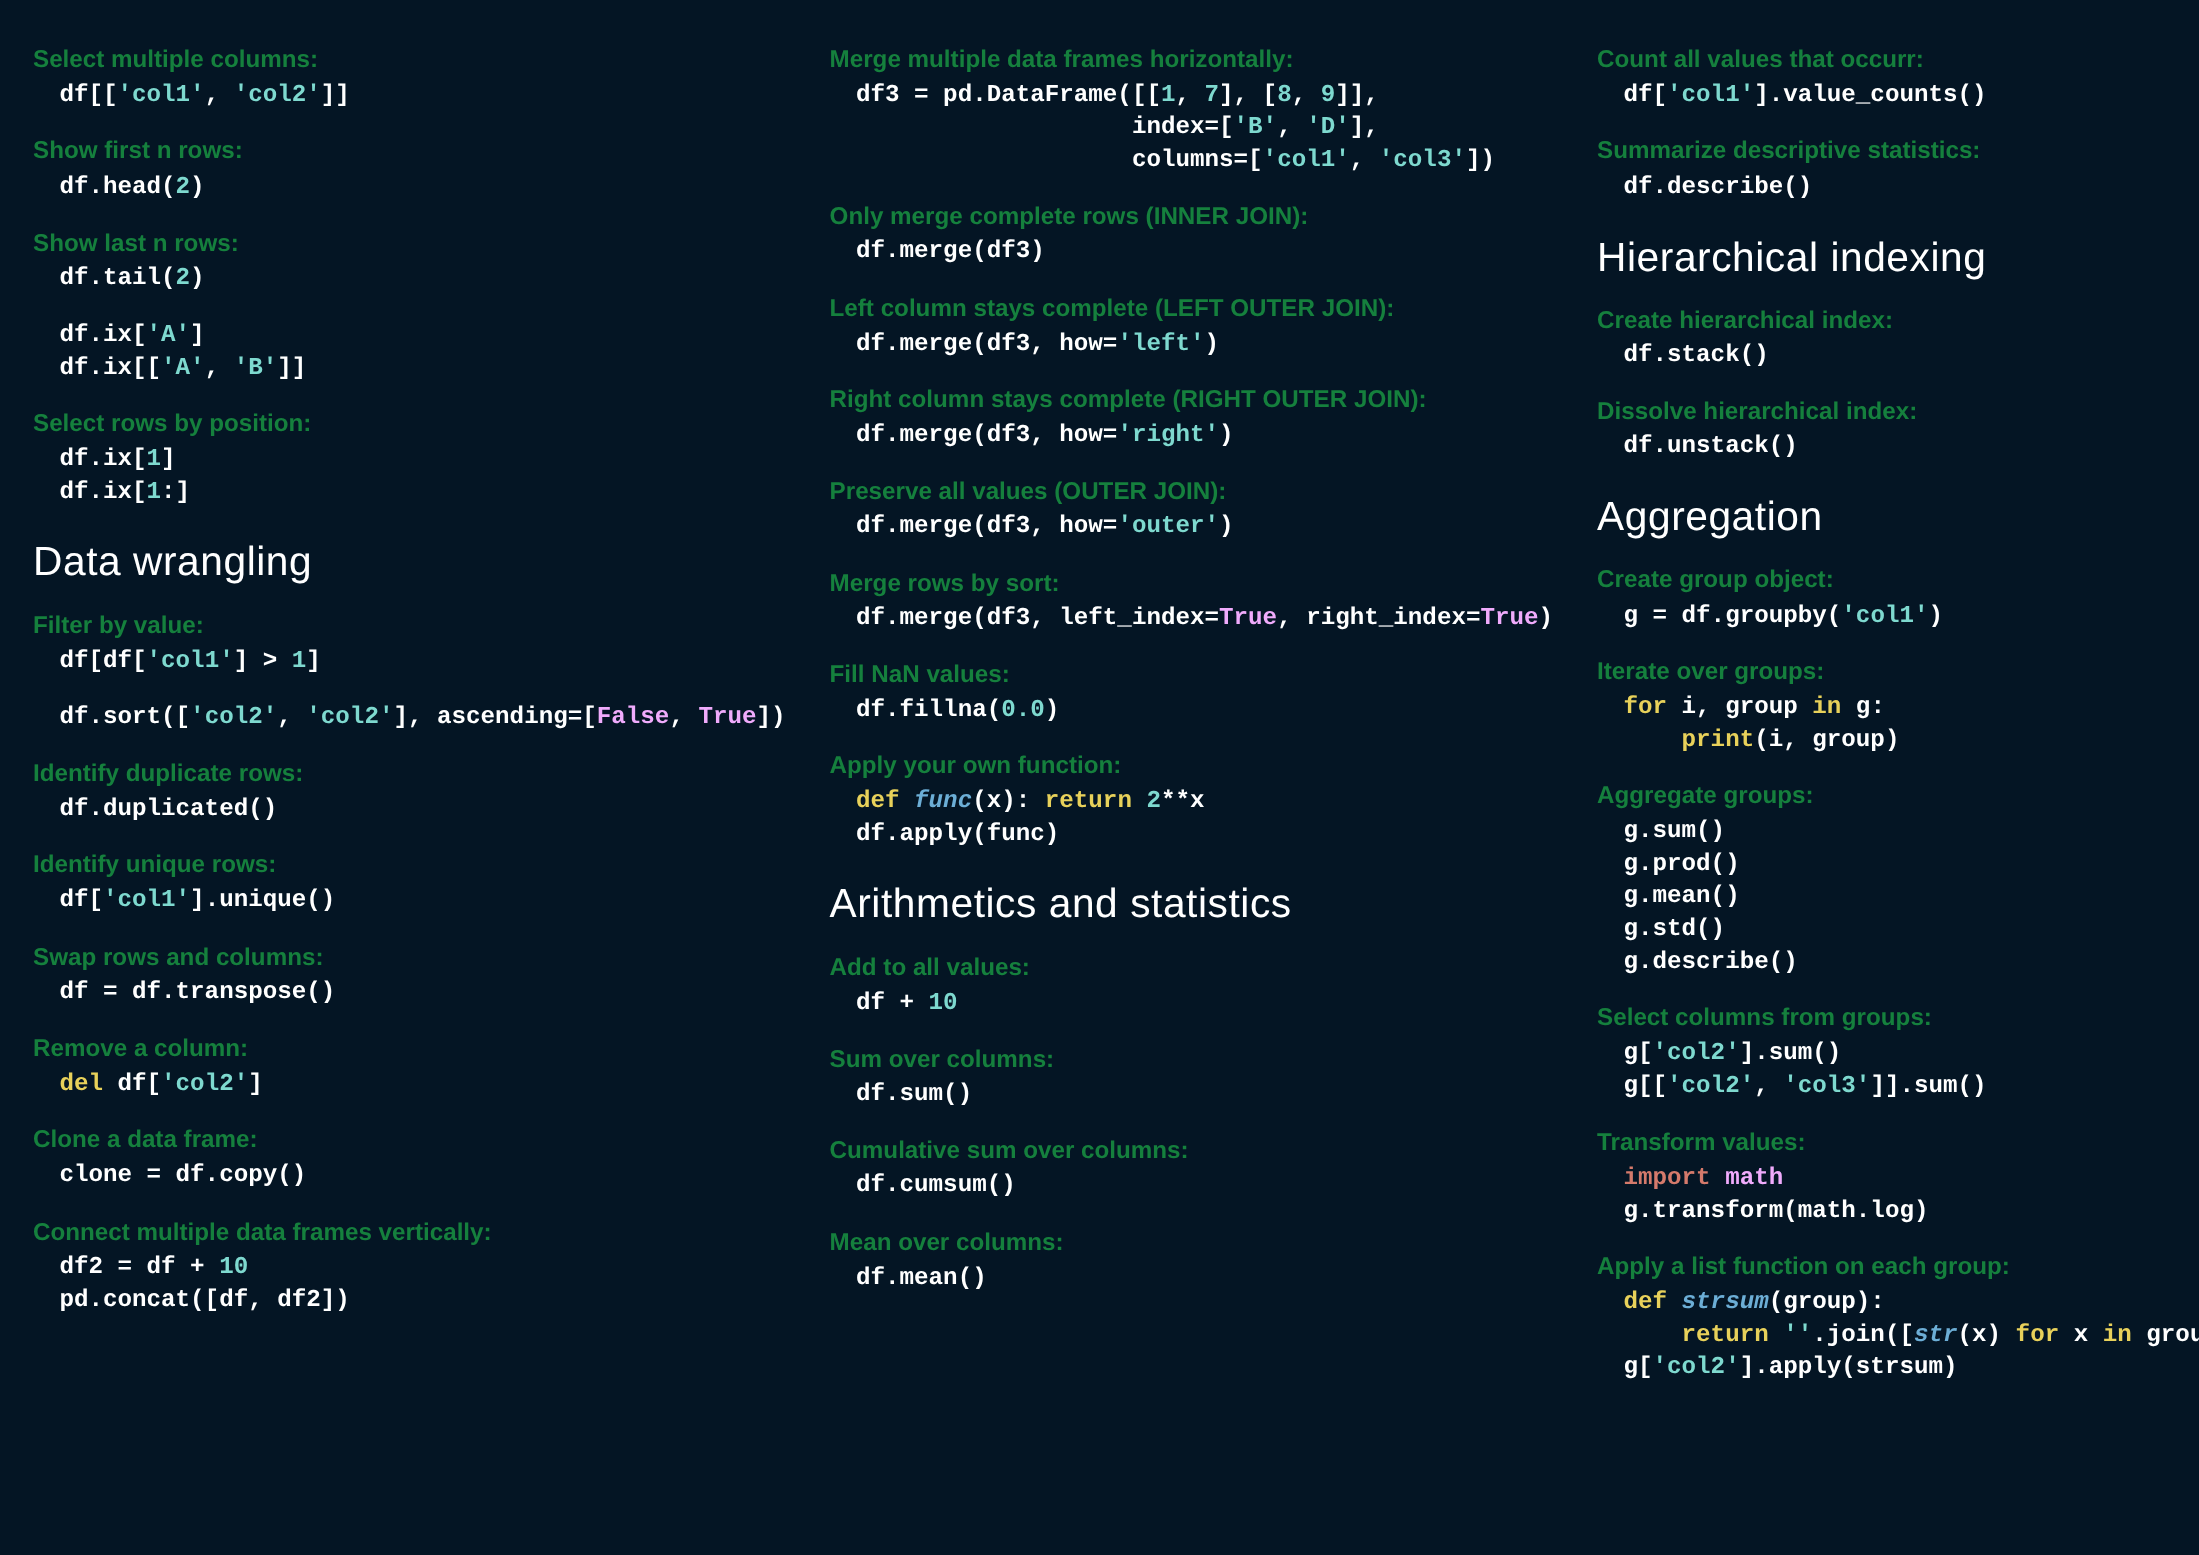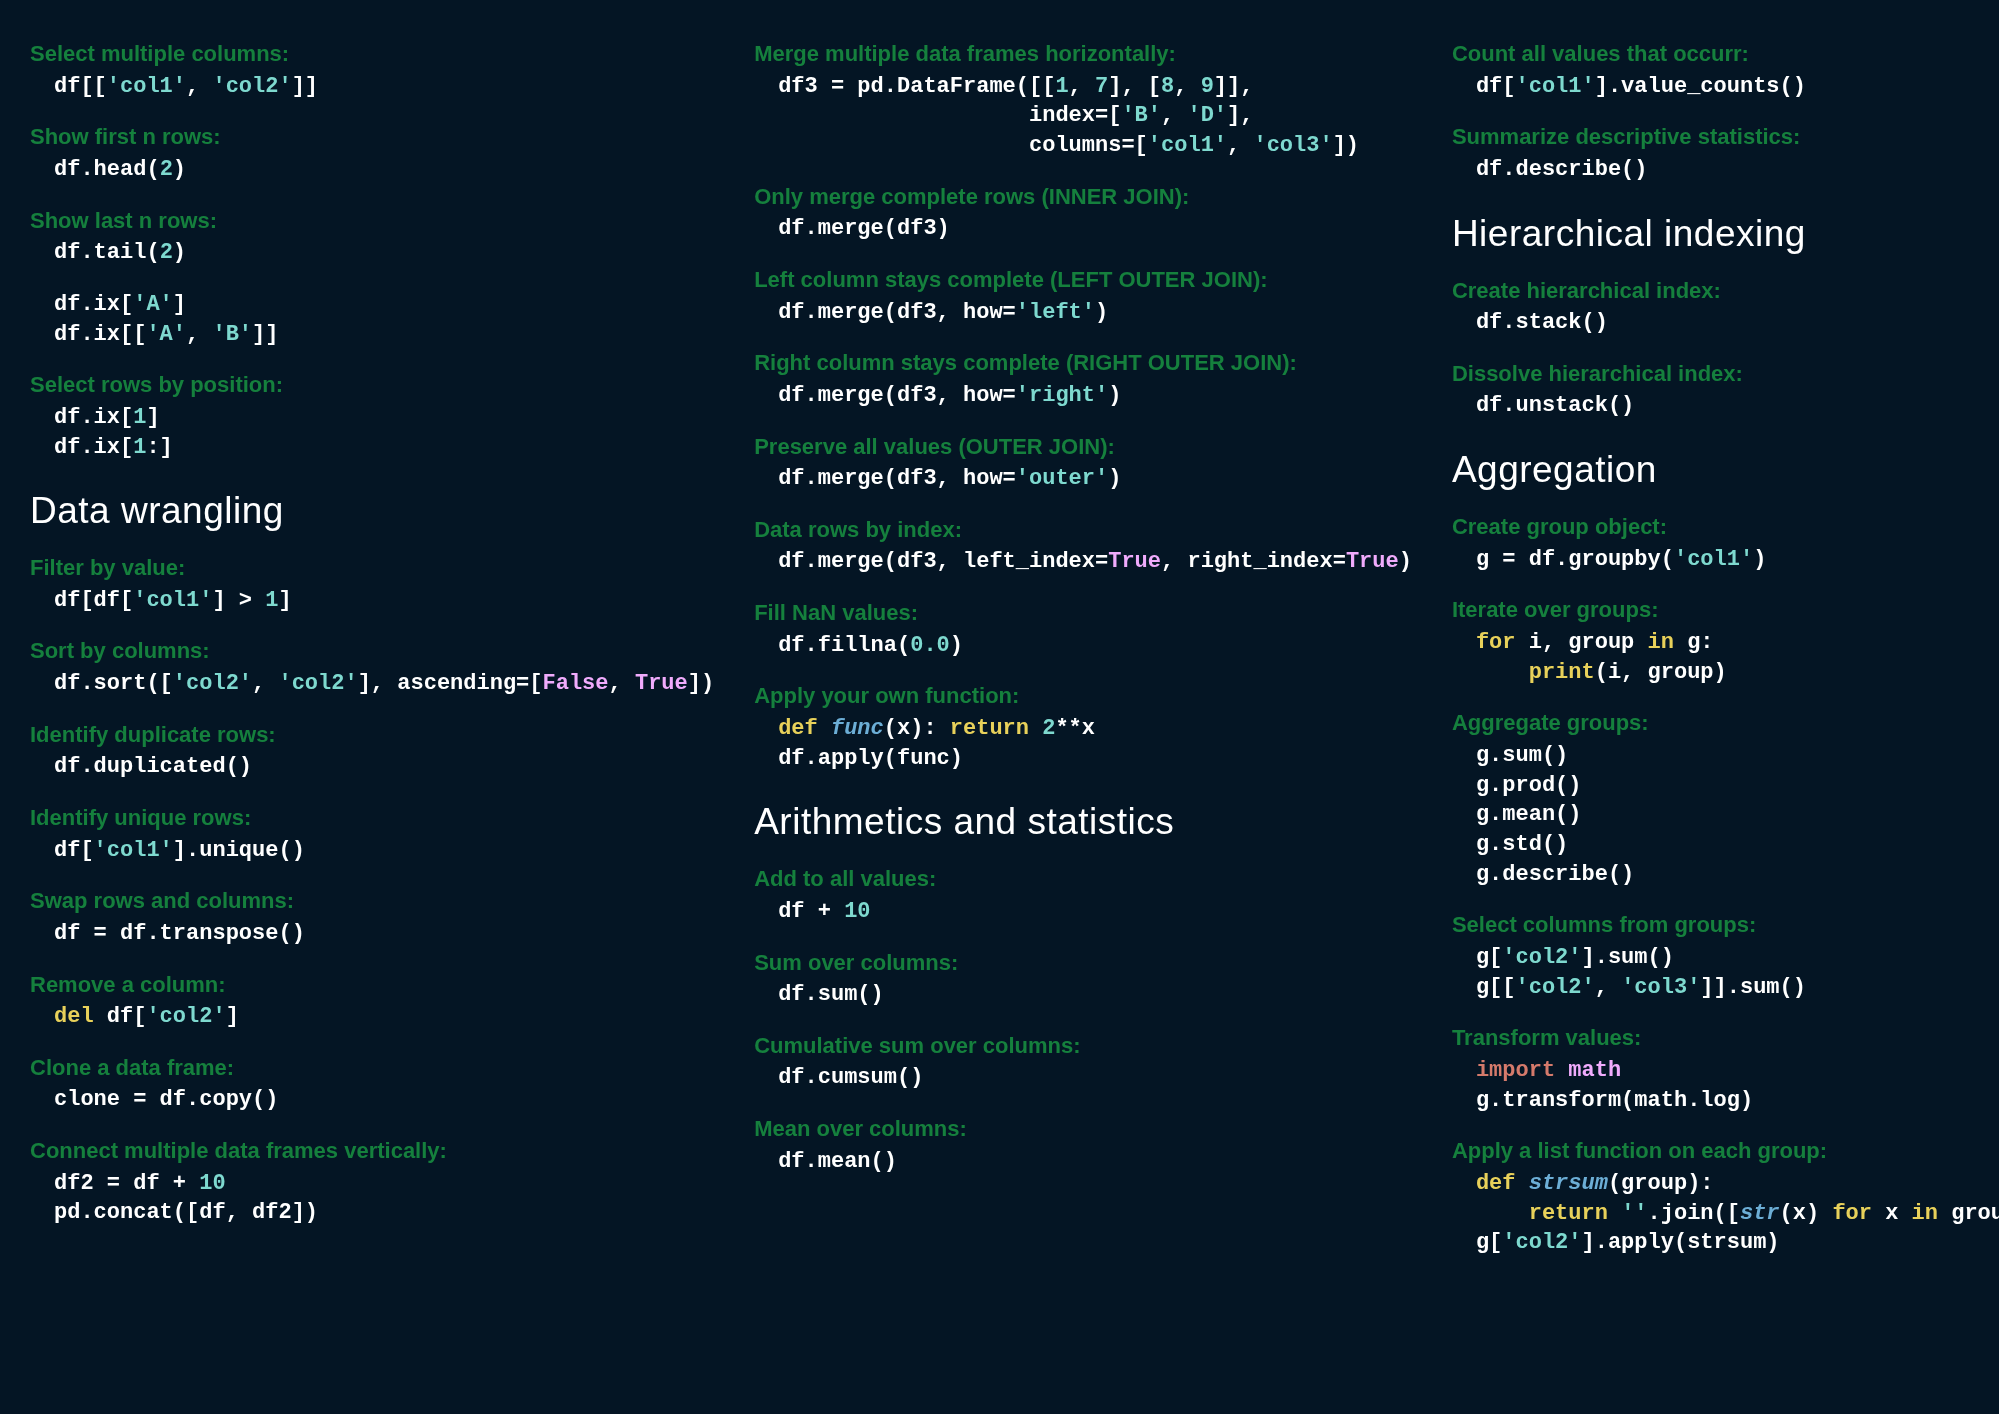--- a/index.html
+++ b/index.html
@@ -74,21 +74,20 @@
 <span class="tk-d">df.ix[</span><span class="tk-n">1</span><span class="tk-d">:]</span></div>
       </div>
     </div>
   <h2>Data wrangling</h2>
   <div>
       <div class="entry">
         <div class="label">Filter by value:</div>
         <div class="code"><span class="tk-d">df[df[</span><span class="tk-s">'col1'</span><span class="tk-d">] &gt; </span><span class="tk-n">1</span><span class="tk-d">]</span></div>
       </div>
       <div class="entry">
-        <div class="label">Sort by columns:</div>
         <div class="code"><span class="tk-d">df.sort([</span><span class="tk-s">'col2'</span><span class="tk-d">, </span><span class="tk-s">'col2'</span><span class="tk-d">], ascending=[</span><span class="tk-bool">False</span><span class="tk-d">, </span><span class="tk-bool">True</span><span class="tk-d">])</span></div>
       </div>
       <div class="entry">
         <div class="label">Identify duplicate rows:</div>
         <div class="code"><span class="tk-d">df.duplicated()</span></div>
       </div>
       <div class="entry">
         <div class="label">Identify unique rows:</div>
         <div class="code"><span class="tk-d">df[</span><span class="tk-s">'col1'</span><span class="tk-d">].unique()</span></div>
       </div>
@@ -130,21 +129,21 @@
       </div>
       <div class="entry">
         <div class="label">Right column stays complete (RIGHT OUTER JOIN):</div>
         <div class="code"><span class="tk-d">df.merge(df3, how=</span><span class="tk-s">'right'</span><span class="tk-d">)</span></div>
       </div>
       <div class="entry">
         <div class="label">Preserve all values (OUTER JOIN):</div>
         <div class="code"><span class="tk-d">df.merge(df3, how=</span><span class="tk-s">'outer'</span><span class="tk-d">)</span></div>
       </div>
       <div class="entry">
-        <div class="label">Data rows by index:</div>
+        <div class="label">Merge rows by sort:</div>
         <div class="code"><span class="tk-d">df.merge(df3, left_index=</span><span class="tk-bool">True</span><span class="tk-d">, right_index=</span><span class="tk-bool">True</span><span class="tk-d">)</span></div>
       </div>
       <div class="entry">
         <div class="label">Fill NaN values:</div>
         <div class="code"><span class="tk-d">df.fillna(</span><span class="tk-n">0.0</span><span class="tk-d">)</span></div>
       </div>
       <div class="entry">
         <div class="label">Apply your own function:</div>
         <div class="code"><span class="tk-kw">def</span><span class="tk-d"> </span><span class="tk-fn">func</span><span class="tk-d">(x): </span><span class="tk-kw">return</span><span class="tk-d"> </span><span class="tk-n">2</span><span class="tk-d">**x</span>
 <span class="tk-d">df.apply(func)</span></div>

